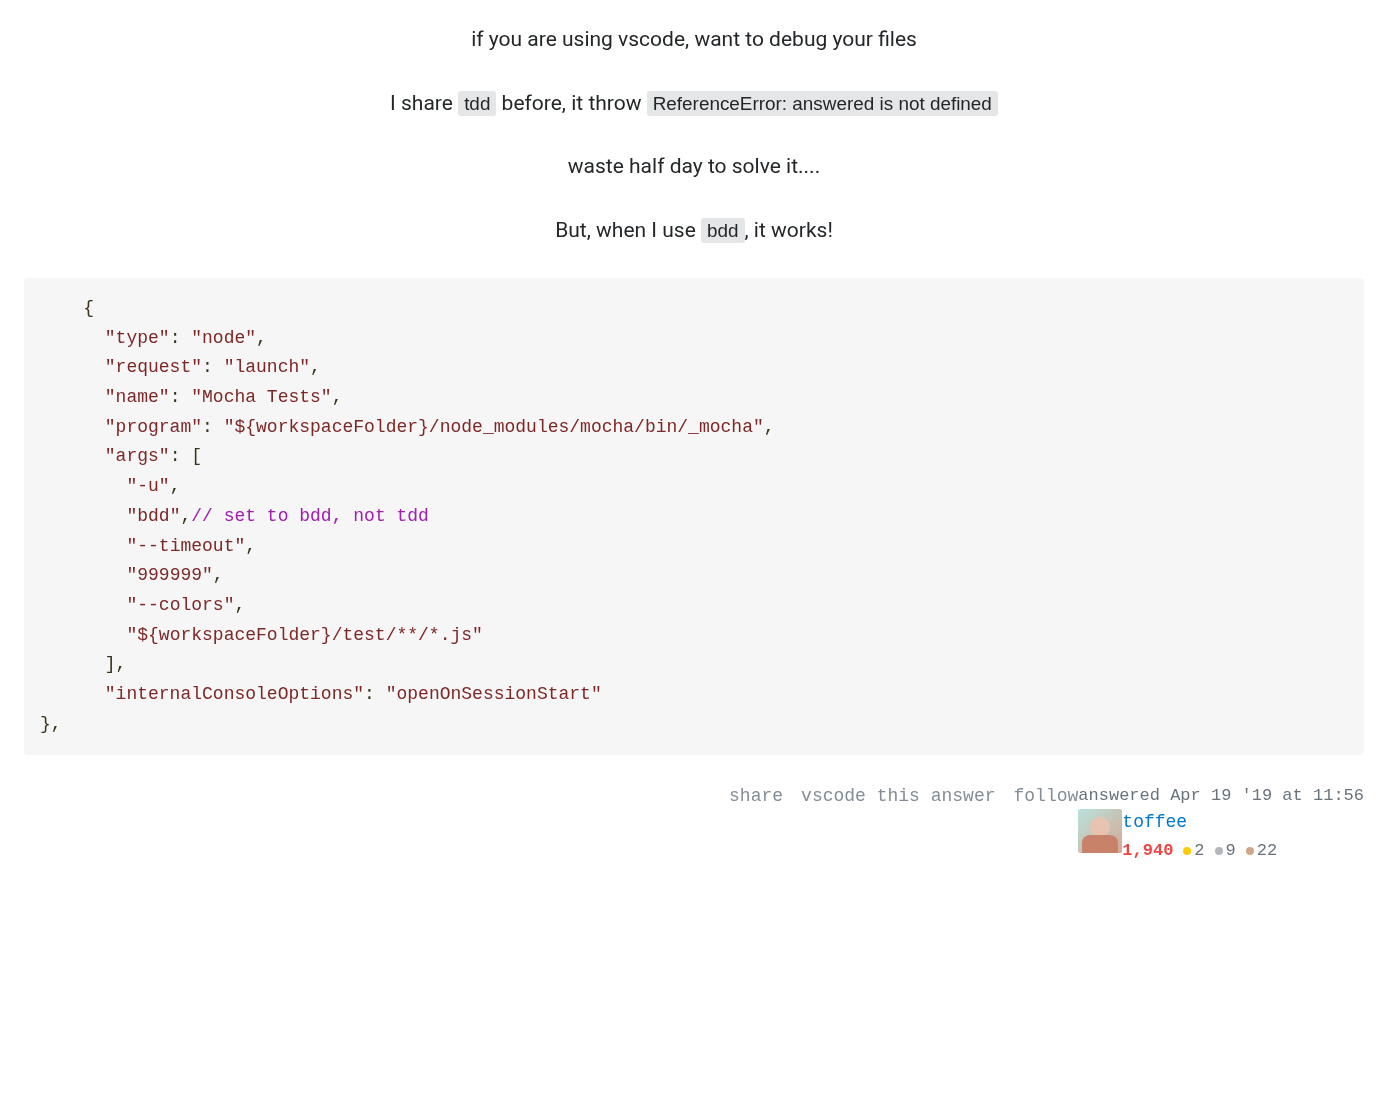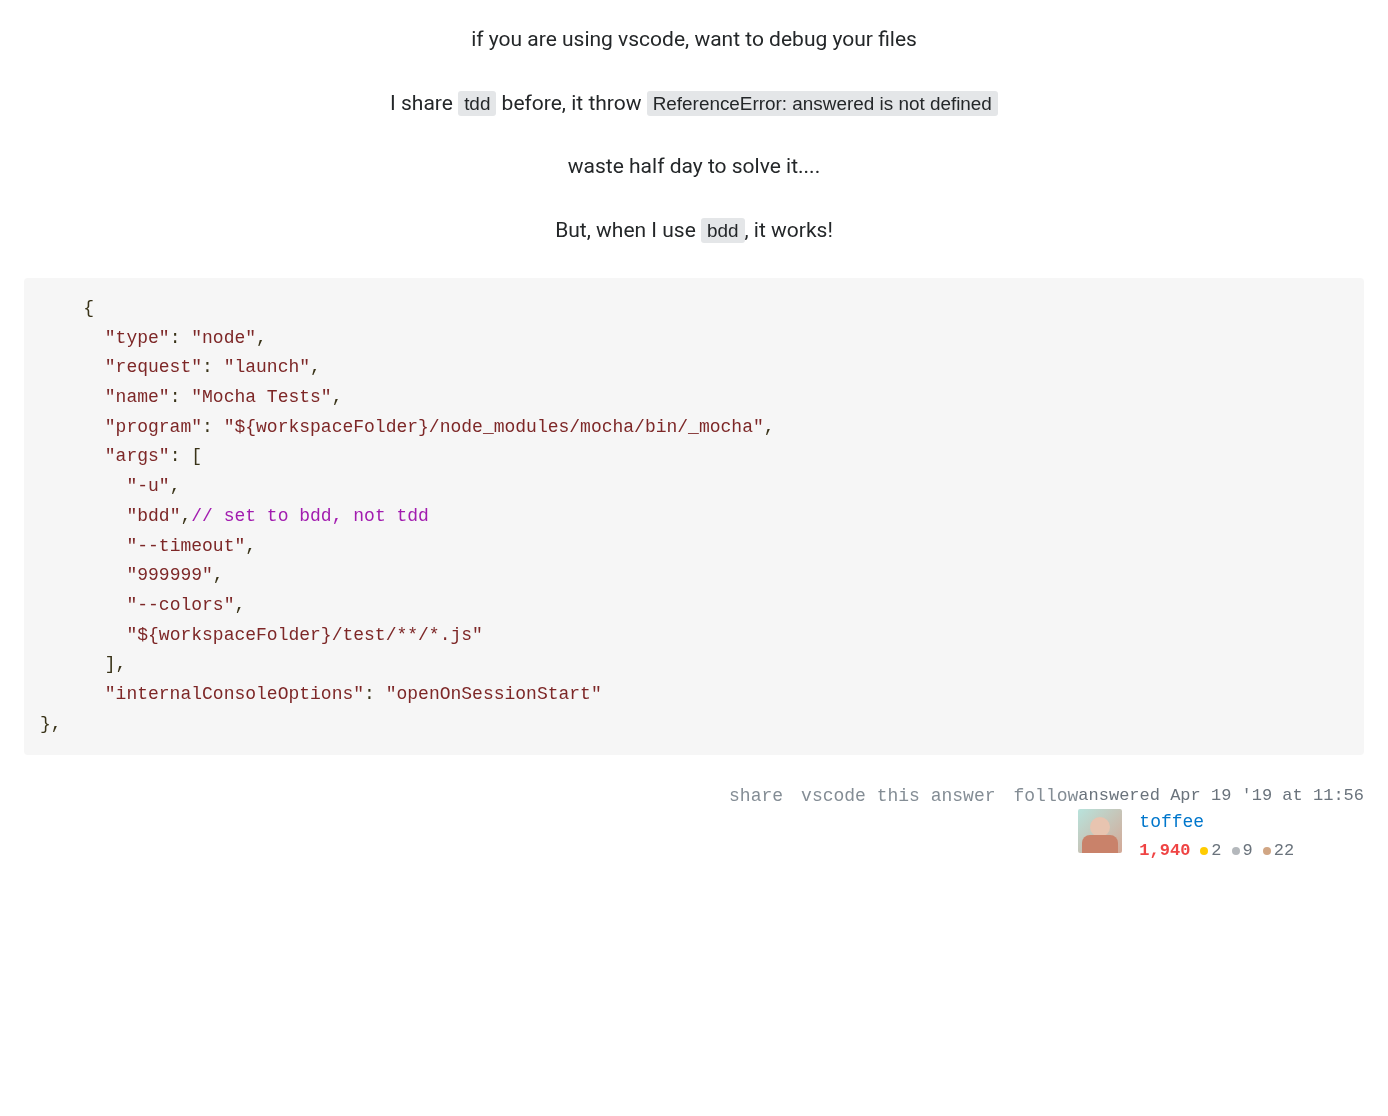--- a/index.html
+++ b/index.html
@@ -67,21 +67,21 @@
     .user-info {
       text-align: left;
       font-size: 17px;
     }
     .user-action-time {
       color: #6a737c;
     }
     .user-row {
       display: flex;
       align-items: flex-start;
-      gap: 17px;
+      gap: 0;
     }
     .user-avatar {
       width: 44px;
       height: 44px;
       background: linear-gradient(135deg, #b8e3dc 0%, #d4a896 100%);
       border-radius: 2px;
       position: relative;
       overflow: hidden;
     }
     .user-avatar::before {

